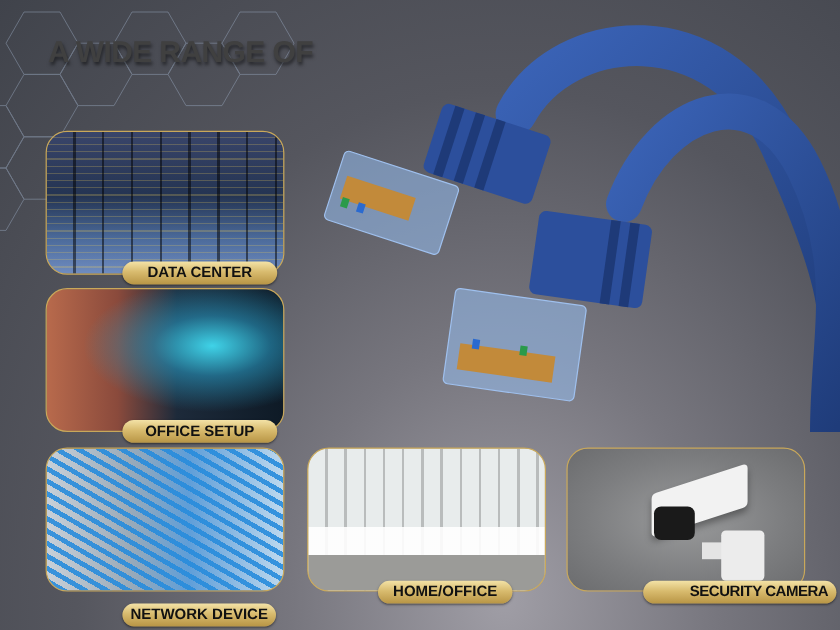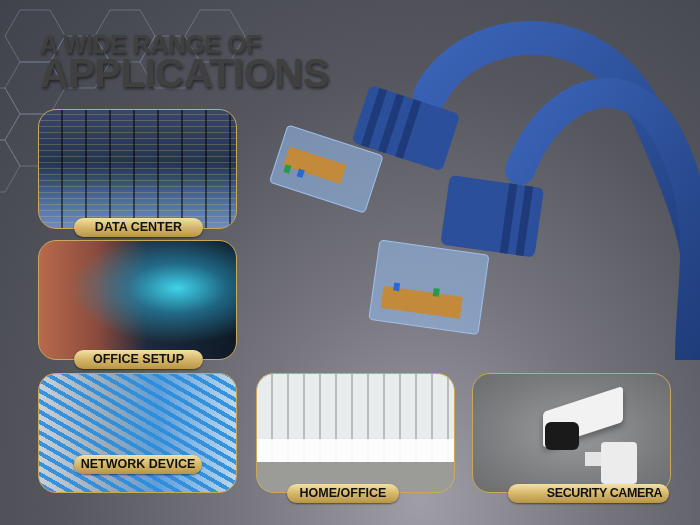--- a/index.html
+++ b/index.html
@@ -11,21 +11,21 @@
   .hex-bg { position: absolute; left: 0; top: 0; width: 360px; height: 300px; opacity: 0.45; }
   .title { position: absolute; left: 40px; top: 32px; color: #404040; font-weight: 700;
     text-shadow: 1px 2px 3px rgba(0,0,0,0.5); letter-spacing: -0.5px; }
   .title .l1 { font-size: 25px; line-height: 24px; display: block; }
   .title .l2 { font-size: 40px; line-height: 34px; display: block; }
   .card { position: absolute; width: 199px; height: 120px; border-radius: 18px;
     border: 1.5px solid #c9a85a; overflow: hidden; box-sizing: border-box; }
   .pill { position: absolute; height: 19px; border-radius: 10px;
     background: linear-gradient(180deg, #f3e2a6 0%, #d8bb6e 45%, #b89545 100%);
     color: #111; font-weight: 700; font-size: 12.5px; line-height: 19px; text-align: center;
-    box-shadow: 0 1px 2px rgba(0,0,0,0.5); white-space: nowrap; }
+    box-shadow: 0 1px 2px rgba(0,0,0,0.5); white-space: nowrap; margin-left: 28px; }
   
   .dc { left: 38px; top: 109px;
     background:
       repeating-linear-gradient(90deg, transparent 0 22px, rgba(0,0,0,0.5) 22px 24px),
       repeating-linear-gradient(0deg, transparent 0 5px, rgba(230,200,90,0.25) 5px 6px),
       linear-gradient(180deg, #39456a 0%, #243452 45%, #4b6a9a 75%, #6f8cc0 100%); }
   .gs { left: 38px; top: 240px;
     background:
       radial-gradient(ellipse at 70% 40%, #3fd3e8 0%, rgba(40,150,190,0.6) 25%, transparent 55%),
       linear-gradient(90deg, #b86a4c 0%, #8a4a3c 30%, #1d2a3a 55%, #0e1a26 100%); }
@@ -59,21 +59,20 @@
     <path d="M155 36 l30 0 l15 26 l-15 26 l-30 0 l-15 -26 z"></path>
     <path d="M200 10 l30 0 l15 26 l-15 26 l-30 0 l-15 -26 z"></path>
     <path d="M-25 88 l30 0 l15 26 l-15 26 l-30 0 l-15 -26 z"></path>
     <path d="M20 114 l30 0 l15 26 l-15 26 l-30 0 l-15 -26 z"></path>
     <path d="M-25 140 l30 0 l15 26 l-15 26 l-30 0 l-15 -26 z"></path>
   </g>
 </svg>
 
 <div class="title">
   <span class="l1">A WIDE RANGE OF</span>
-  <span class="l2">APPLICATIONS</span>
 </div>
 
 <svg class="cable-svg" viewBox="0 0 430 360">
   <defs>
     <linearGradient id="cab" x1="0" y1="0" x2="1" y2="1">
       <stop offset="0" stop-color="#3b64b8"></stop>
         <stop offset="1" stop-color="#1f3c7a"></stop>
     </linearGradient>
   </defs>
   <path d="M160 95 C 200 20, 330 10, 380 120 S 430 260, 430 300" fill="none" stroke="url(#cab)" stroke-width="34" stroke-linecap="round"></path>
@@ -105,21 +104,21 @@
   </g>
 </svg>
 
 <div class="card dc"></div>
 <div class="pill" style="left:74px; top:218px; width:129px;">DATA CENTER</div>
 
 <div class="card gs"></div>
 <div class="pill" style="left:74px; top:350px; width:129px;">OFFICE SETUP</div>
 
 <div class="card nd"></div>
-<div class="pill" style="left:74px; top:455px; width:128px;">NETWORK DEVICE</div>
+<div class="pill" style="left:74px; top:503px; width:128px;">NETWORK DEVICE</div>
 
 <div class="card ho"></div>
 <div class="pill" style="left:287px; top:484px; width:112px;">HOME/OFFICE</div>
 
 <div class="card sc">
   <div class="cam-arm"></div>
   <div class="cam-mount"></div>
   <div class="cam-body"></div>
   <div class="cam-lens"></div>
 </div>

